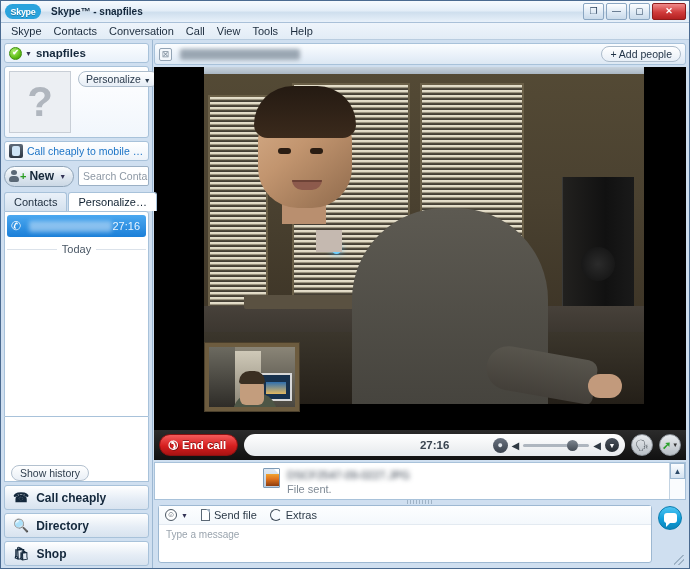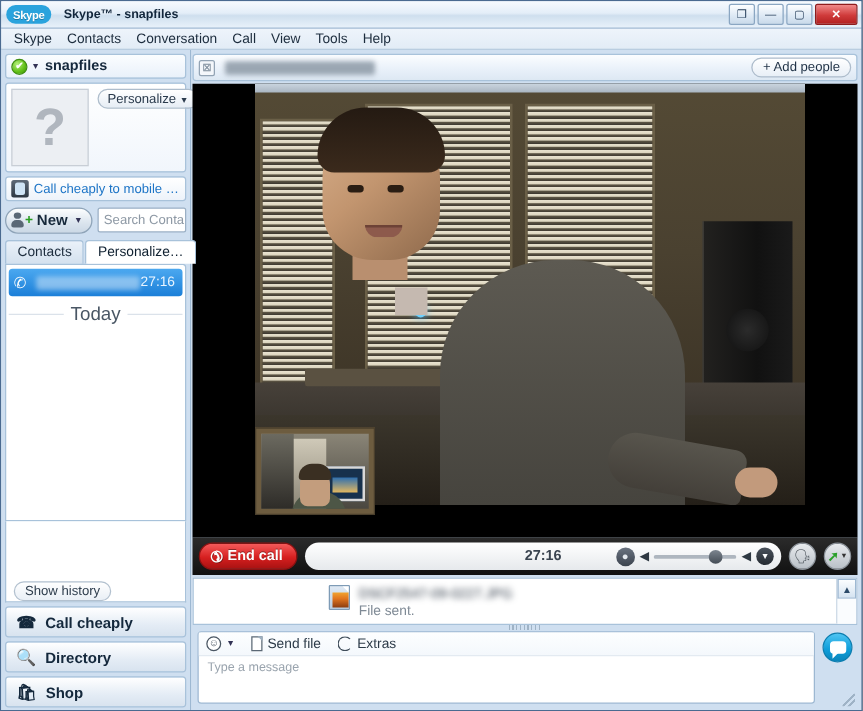--- a/index.html
+++ b/index.html
@@ -242,21 +242,21 @@
   }
   .conv-name {
     flex: 1 1 auto;
     height: 11px; border-radius: 2px;
     background: rgba(255,255,255,.42);
     filter: blur(2px);
   }
   .conv-time { font-size: 11px; color: #e8f4ff; flex: 0 0 auto; }
   .day-sep {
     margin-top: 6px; display: flex; align-items: center; gap: 5px;
-    font-size: 15px; color: #4a5765;
+    font-size: 11px; color: #4a5765;
   }
   .day-sep:before, .day-sep:after {
     content: ""; flex: 1 1 auto; height: 1px; background: #dbe2ea;
   }
 
   
   #show-history-wrap {
     flex: 0 0 22px; background: #fff;
     border: 1px solid #a8c2da; border-top: none;
     display: flex; align-items: center; padding-left: 6px;

